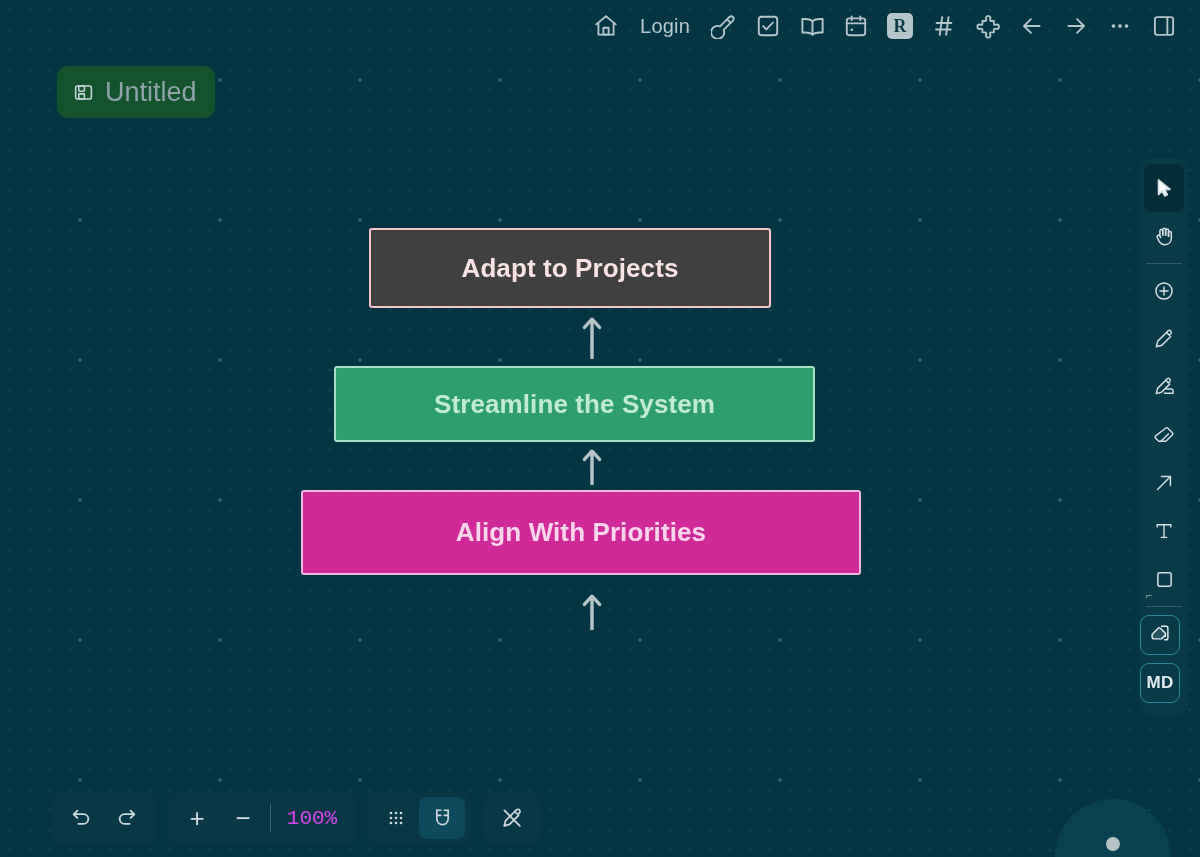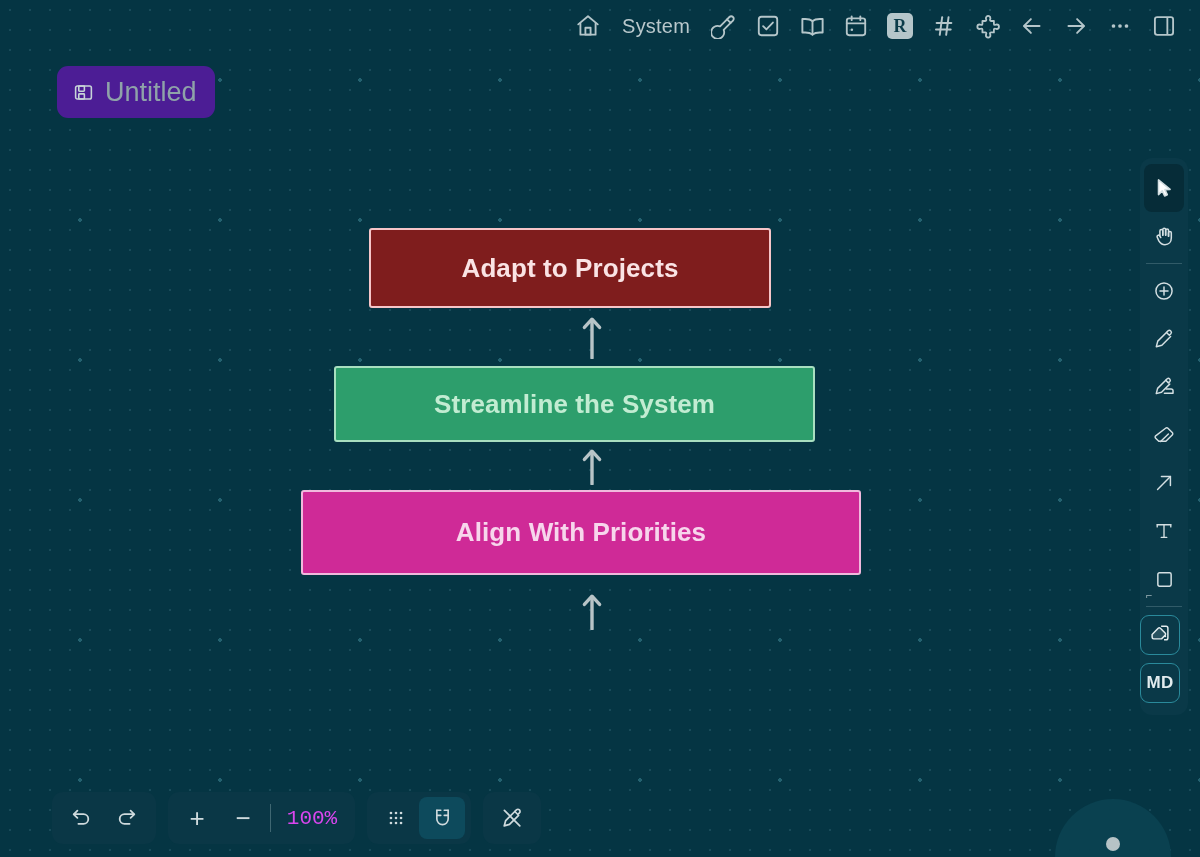--- a/index.html
+++ b/index.html
@@ -73,21 +73,21 @@
   
   #title-chip {
     position: absolute;
     top: 66px;
     left: 57px;
     height: 52px;
     padding: 0 18px 0 16px;
     display: flex;
     align-items: center;
     gap: 11px;
-    background: #4c1d95;
+    background: #14532d;
     border-radius: 11px;
     z-index: 30;
     cursor: text;
   }
   #title-chip .chip-icon { color: #c7d4d8; display:flex; }
   #title-text {
     font-size: 27px;
     color: #8fa3a9;
     line-height: 1;
     white-space: nowrap;
@@ -255,21 +255,21 @@
 <div id="topbar">
 
   <div class="tb-item">
     <svg width="26" height="26" viewBox="0 0 24 24" fill="none" stroke="currentColor" stroke-width="1.7" stroke-linecap="round" stroke-linejoin="round">
       <path d="M3 10.5 12 3l9 7.5"></path>
         <path d="M5 9.6V20h14V9.6"></path>
         <rect x="9.6" y="13.6" width="4.8" height="6.4"></rect>
     </svg>
   </div>
 
-  <div class="tb-item" id="login-link">System</div>
+  <div class="tb-item" id="login-link">Login</div>
 
   <div class="tb-item">
     <svg width="26" height="26" viewBox="0 0 24 24" fill="none" stroke="currentColor" stroke-width="1.7" stroke-linecap="round" stroke-linejoin="round">
       <path d="M20.3 3.7a2.3 2.3 0 0 0-3.3 0l-2.2 2.2 3.3 3.3 2.2-2.2a2.3 2.3 0 0 0 0-3.3z"></path>
       <path d="M14.8 5.9 8.4 12.3a6 6 0 1 0 3.3 3.3l6.4-6.4"></path>
     </svg>
   </div>
 
   <div class="tb-item">
     <svg width="26" height="26" viewBox="0 0 24 24" fill="none" stroke="currentColor" stroke-width="1.7" stroke-linecap="round" stroke-linejoin="round">
@@ -373,21 +373,21 @@
     </svg>
   </div>
 
   <div class="arrow" style="left:576px; top:315px; width:32px; height:44px;">
     <svg width="32" height="44" viewBox="0 0 32 44" fill="none" stroke="#b8c4c7" stroke-width="3.4" stroke-linecap="round" stroke-linejoin="round">
       <path d="M16 43V5"></path>
         <path d="M8.4 12.4 16 4.2l7.6 8.2"></path>
     </svg>
   </div>
 
-  <div class="node" style="left:369px; top:228px; width:402px; height:80px; background:#7f1d1d; border-color:#f6c5c8; color:#fae3e4;">
+  <div class="node" style="left:369px; top:228px; width:402px; height:80px; background:#404040; border-color:#f6c5c8; color:#fae3e4;">
     <span>Adapt to Projects</span>
   </div>
 
   <div class="node" style="left:301px; top:490px; width:560px; height:85px; background:#cf2a97; border-color:#f0b9dd; color:#f7d6ec;">
     <span>Align With Priorities</span>
   </div>
 
   <div class="node" style="left:334px; top:366px; width:481px; height:76px; background:#2d9e6c; border-color:#a8dfc0; color:#c2ecd2;">
     <span>Streamline the System</span>
   </div>

